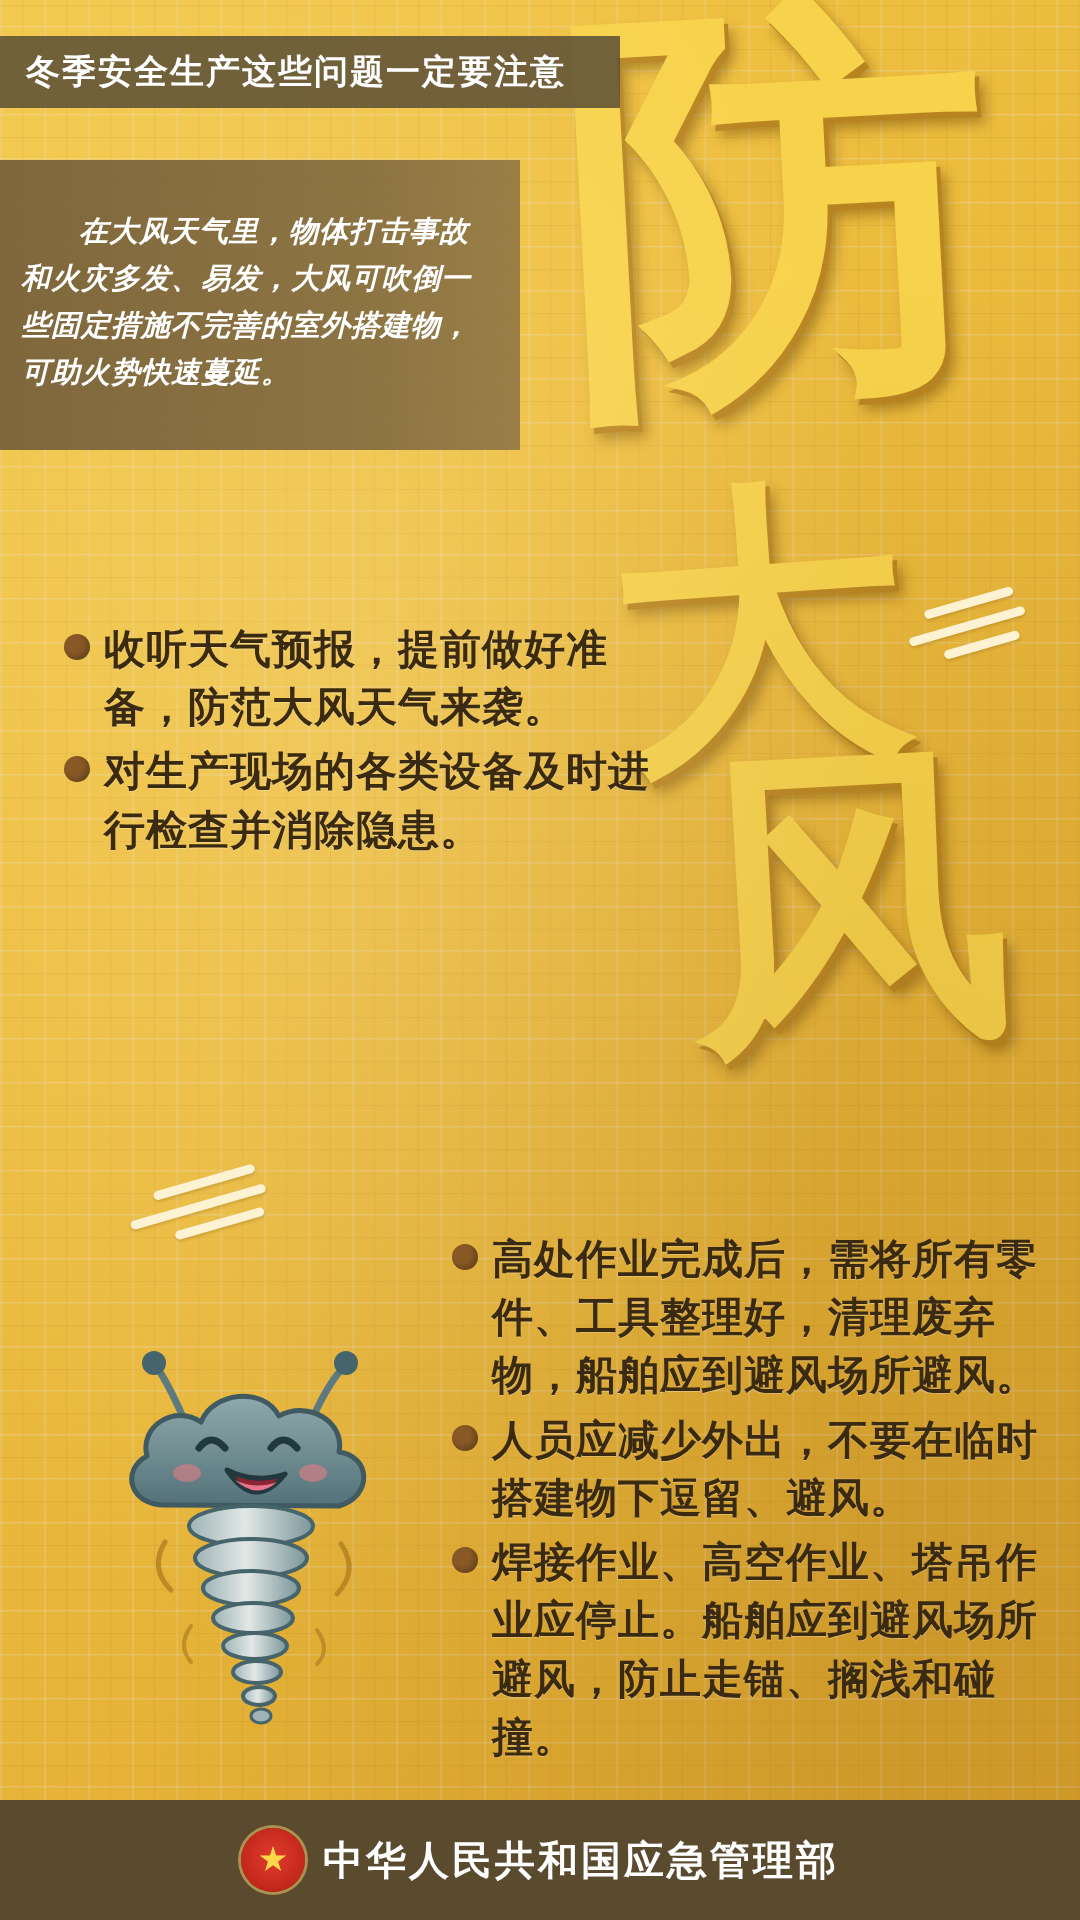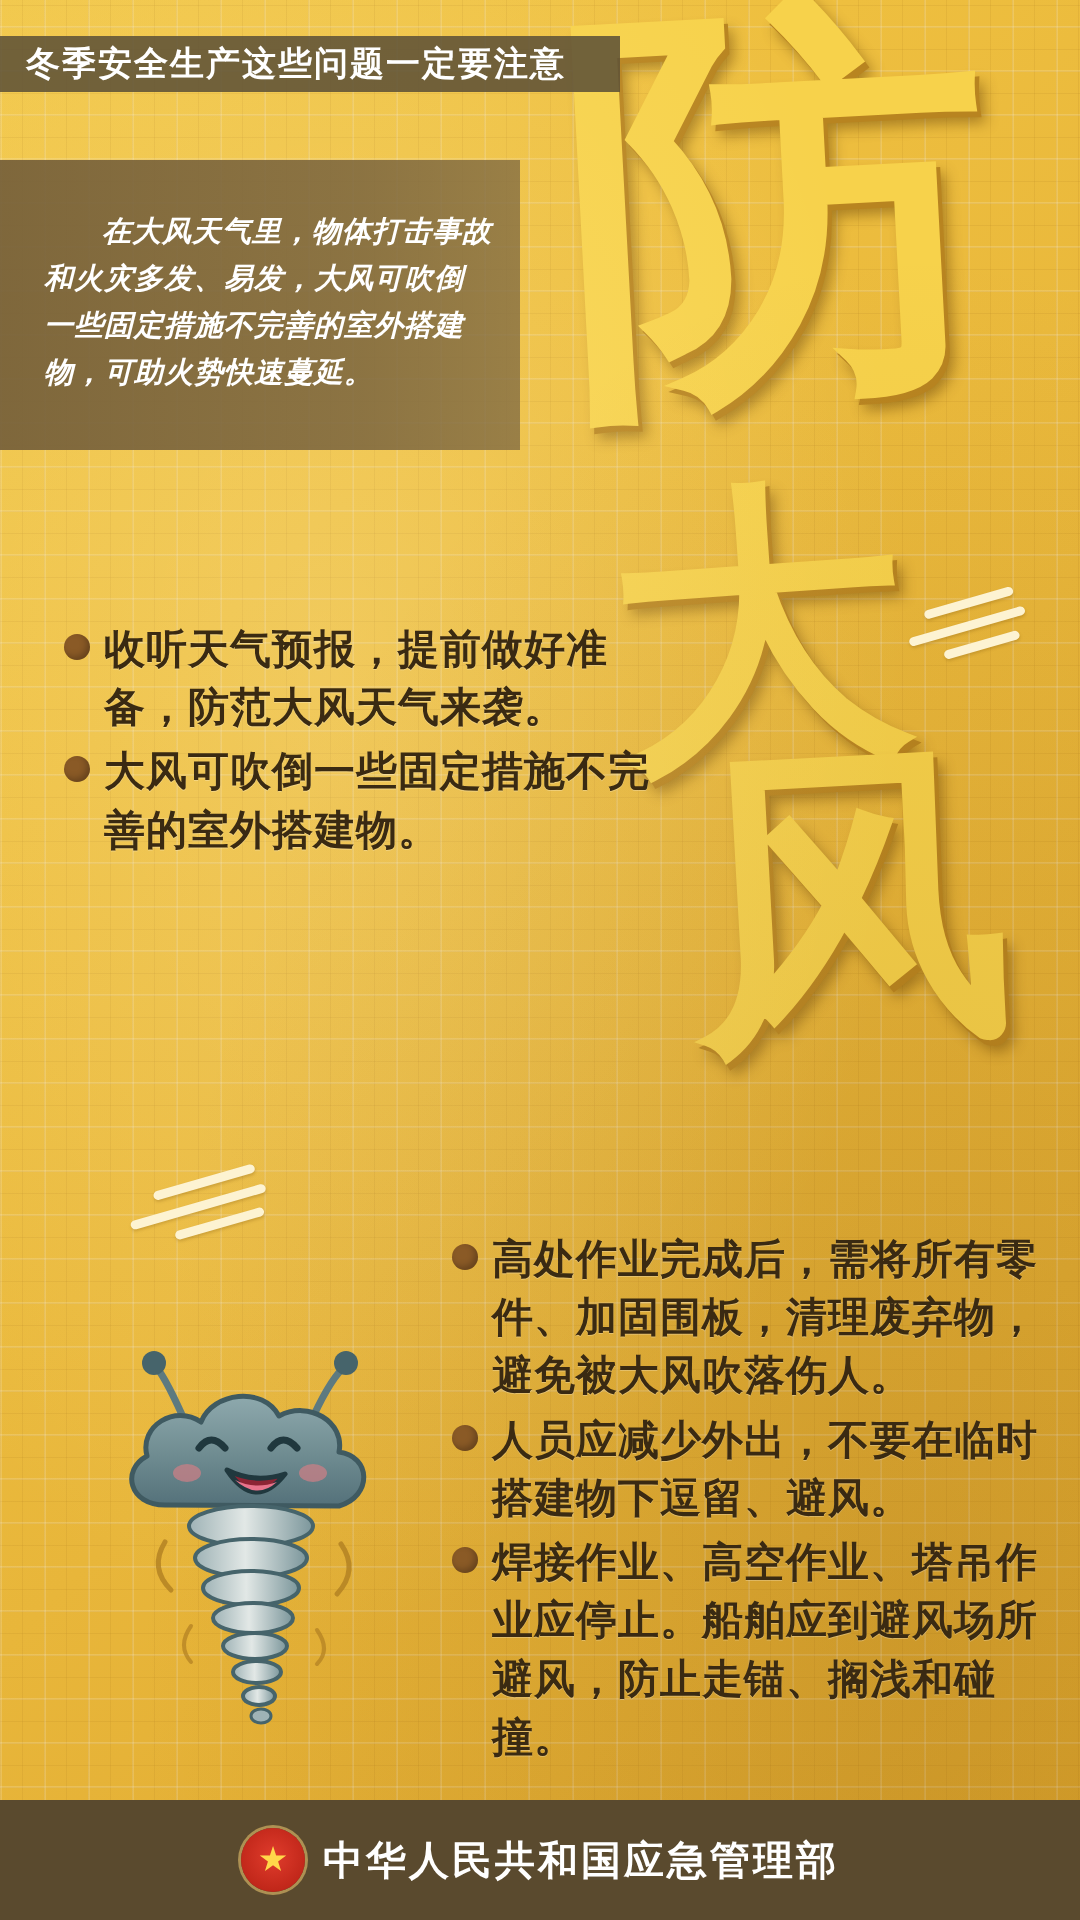--- a/index.html
+++ b/index.html
@@ -50,21 +50,21 @@
   }
   .bigchar.c1 { font-size: 430px; left: 560px; top: -10px; transform: rotate(-3deg); }
   .bigchar.c2 { font-size: 300px; left: 610px; top: 480px; transform: rotate(-4deg); }
   .bigchar.c3 { font-size: 320px; left: 690px; top: 740px; transform: rotate(-3deg); }
 
   
   .header-bar {
     position: absolute;
     left: 0; top: 36px;
     width: 620px;
-    height: 56px;
+    height: 72px;
     background: rgba(95,82,55,0.88);
     display: flex;
     align-items: center;
     z-index: 6;
   }
   .header-title {
     color: #ffffff;
     font-size: 34px;
     font-weight: 700;
     letter-spacing: 2px;
@@ -81,21 +81,21 @@
     background: linear-gradient(90deg, rgba(118,96,58,0.93) 0%, rgba(126,104,64,0.88) 70%, rgba(132,110,68,0.80) 100%);
     z-index: 6;
   }
   .intro-text {
     color: #ffffff;
     font-family: "DejaVu Serif", "Liberation Serif", serif;
     font-size: 29px;
     line-height: 1.62;
     font-style: italic;
     font-weight: 700;
-    padding: 48px 28px 0 44px;
+    padding: 48px 28px 0 21px;
     text-indent: 58px;
     letter-spacing: 1px;
   }
 
   
   .list {
     position: absolute;
     z-index: 7;
   }
   .list-top { left: 64px; top: 620px; width: 620px; }
@@ -219,21 +219,21 @@
       <div class="ln"></div>
   </div>
 
   <div class="list list-top">
     <div class="bullet-row">
       <span class="dot"></span>
       <span class="bullet-text">收听天气预报，提前做好准备，防范大风天气来袭。</span>
     </div>
     <div class="bullet-row">
       <span class="dot"></span>
-      <span class="bullet-text">大风可吹倒一些固定措施不完善的室外搭建物。</span>
+      <span class="bullet-text">对生产现场的各类设备及时进行检查并消除隐患。</span>
     </div>
   </div>
 
   <div class="swoosh swoosh-left">
     <div class="ln"></div>
       <div class="ln"></div>
       <div class="ln"></div>
   </div>
 
   <div class="mascot">
@@ -279,21 +279,21 @@
       <path d="M70 212 q-16 26 6 48" stroke="#b07f22" stroke-width="5" fill="none" stroke-linecap="round" opacity="0.8"></path>
       <path d="M246 214 q18 26 -4 50" stroke="#b07f22" stroke-width="5" fill="none" stroke-linecap="round" opacity="0.8"></path>
       <path d="M96 296 q-14 20 0 36" stroke="#b07f22" stroke-width="4" fill="none" stroke-linecap="round" opacity="0.7"></path>
       <path d="M222 300 q14 20 0 34" stroke="#b07f22" stroke-width="4" fill="none" stroke-linecap="round" opacity="0.7"></path>
     </svg>
   </div>
 
   <div class="list list-bottom">
     <div class="bullet-row">
       <span class="dot"></span>
-      <span class="bullet-text">高处作业完成后，需将所有零件、加固围板，清理废弃物，避免被大风吹落伤人。</span>
+      <span class="bullet-text">高处作业完成后，需将所有零件、工具整理好，清理废弃物，船舶应到避风场所避风。</span>
     </div>
     <div class="bullet-row">
       <span class="dot"></span>
       <span class="bullet-text">人员应减少外出，不要在临时搭建物下逗留、避风。</span>
     </div>
     <div class="bullet-row">
       <span class="dot"></span>
       <span class="bullet-text">焊接作业、高空作业、塔吊作业应停止。船舶应到避风场所避风，防止走锚、搁浅和碰撞。</span>
     </div>
   </div>

